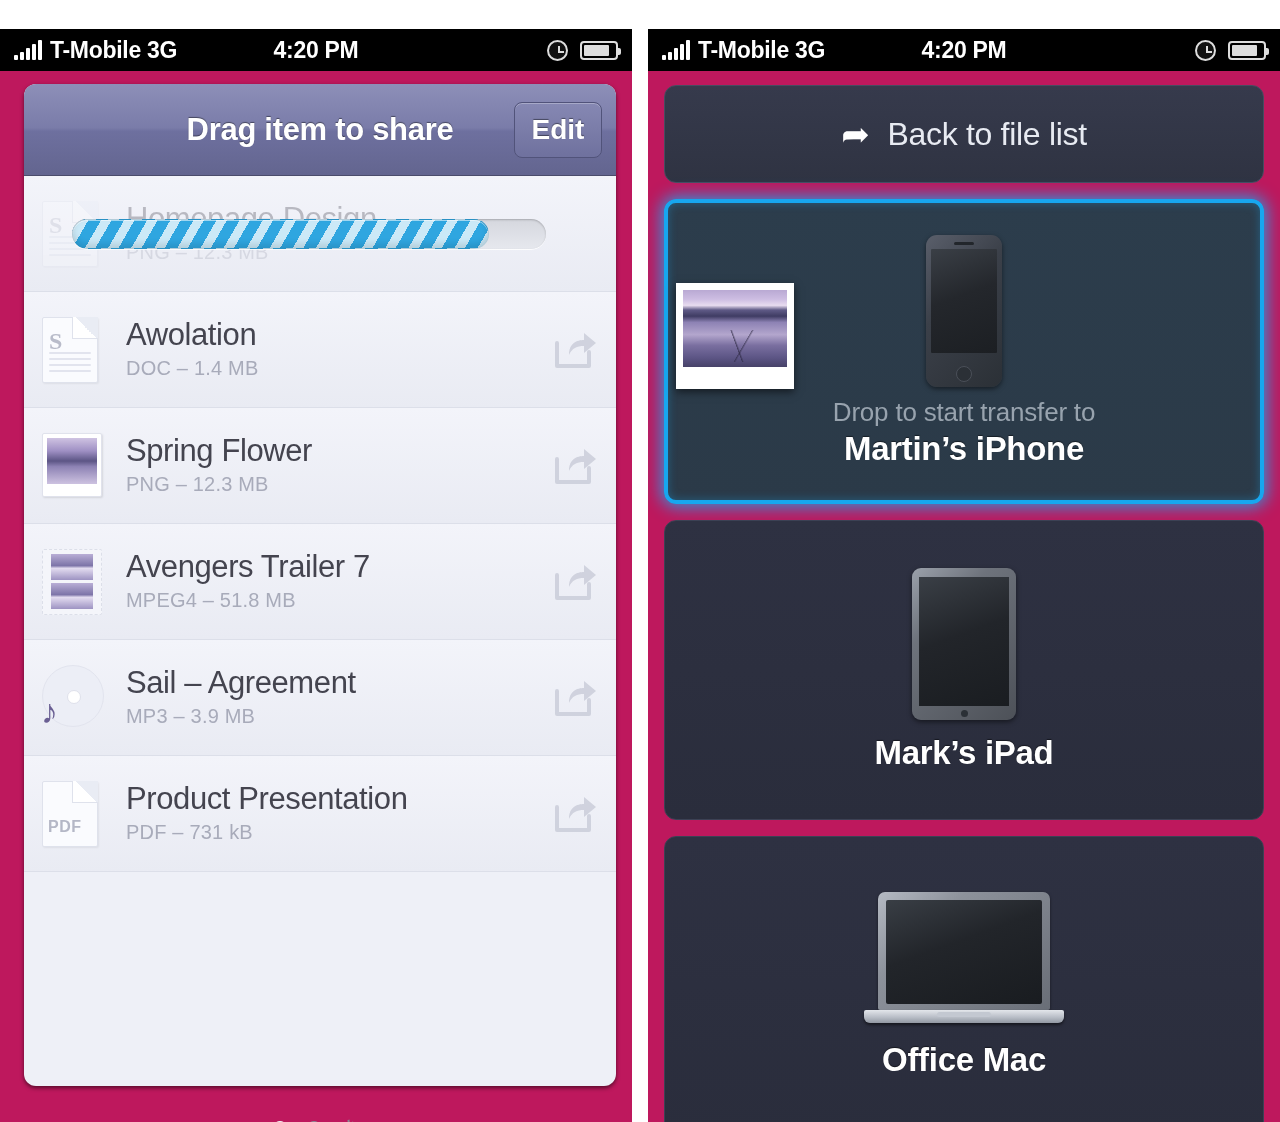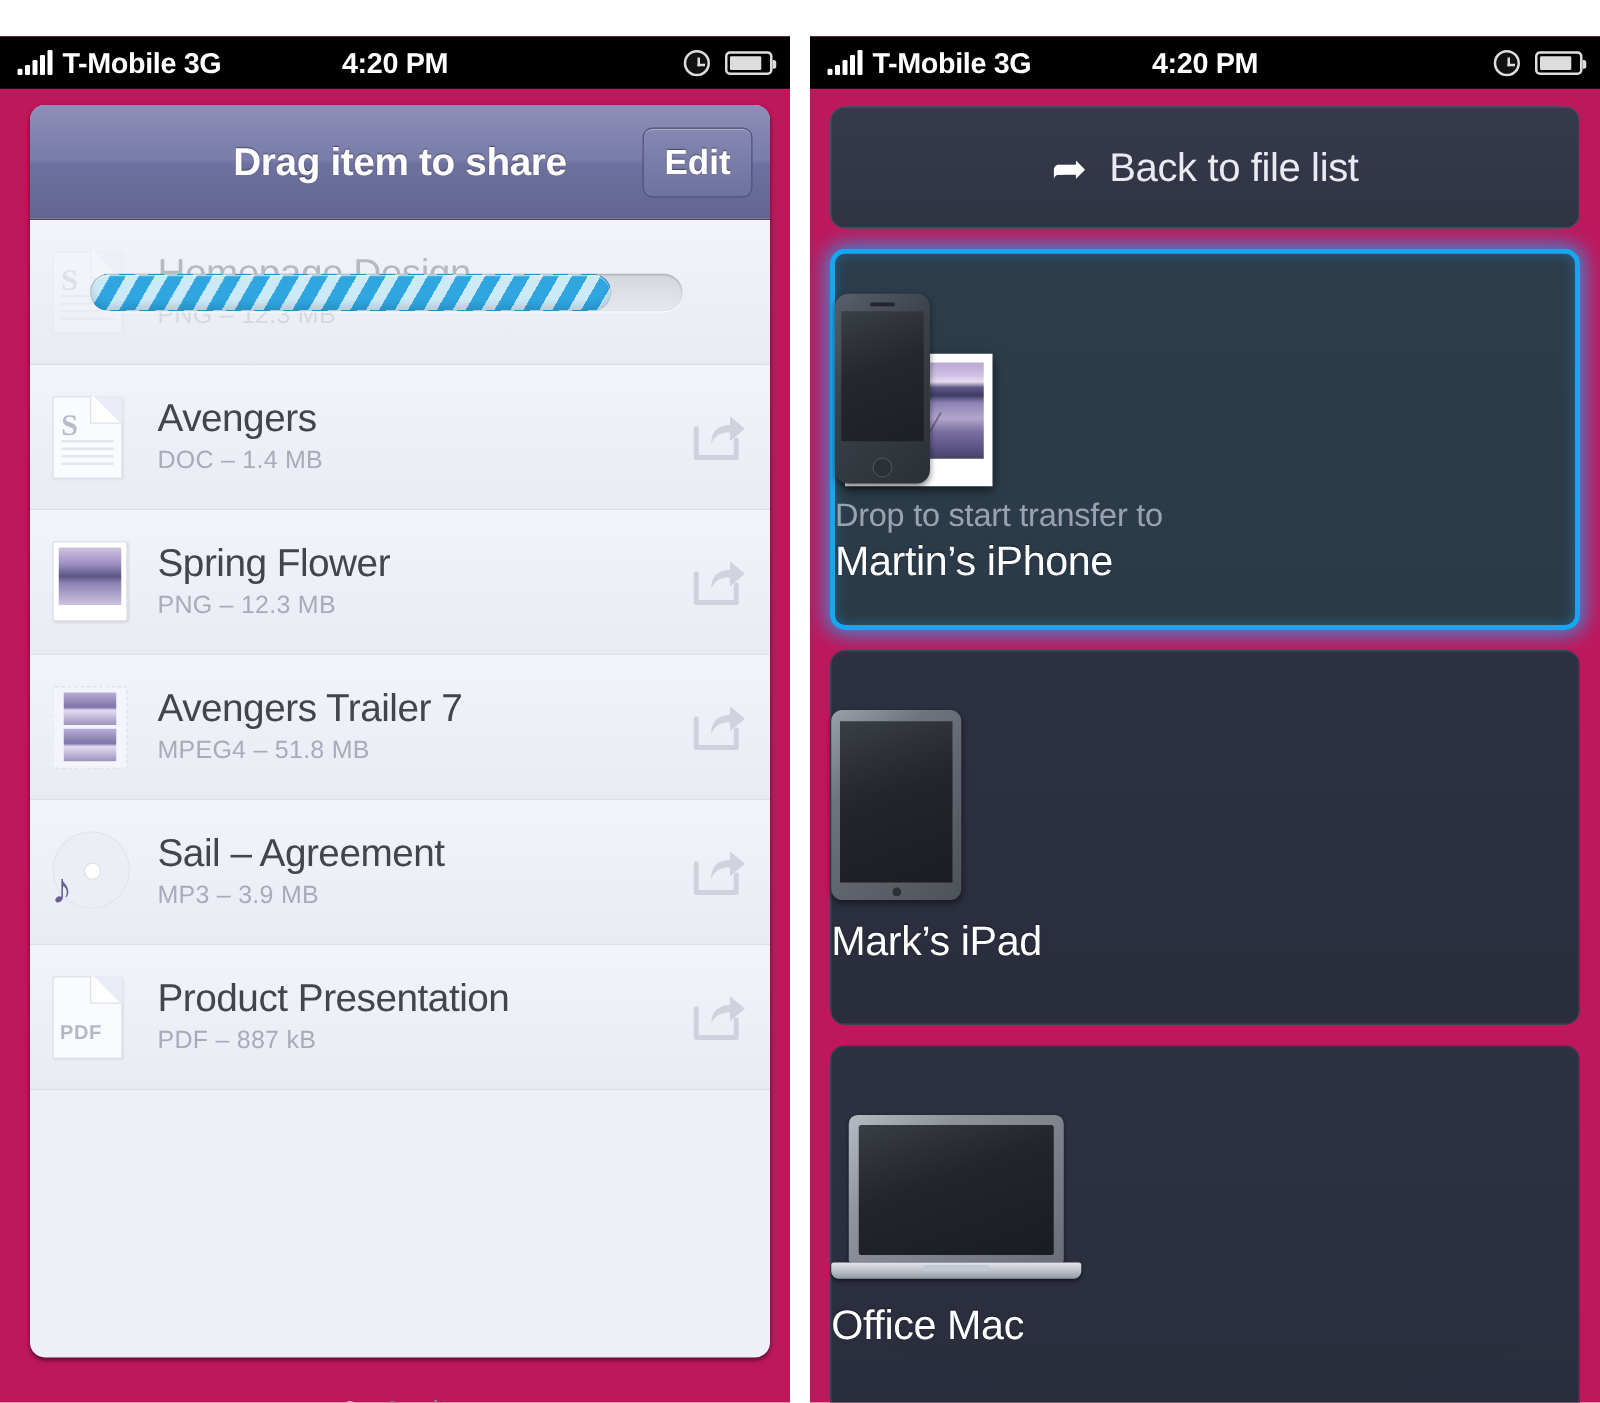--- a/index.html
+++ b/index.html
@@ -191,29 +191,29 @@
     display:flex; align-items:center; justify-content:center; gap:18px;
     color:#e8ebf2; font-size:32px; letter-spacing:-0.3px;
   }
   .back-btn .arrow{ font-size:34px; color:#fff; }
 
   .dev-card{
     position:relative; flex:1 1 0;
     border-radius:12px;
     background:linear-gradient(to bottom,#2e3142 0%,#2a2d3c 100%);
     border:1px solid #3c4154;
-    display:flex; flex-direction:column; align-items:flex-start; justify-content:center;
+    display:flex; flex-direction:column; align-items:center; justify-content:center;
   }
   .dev-card.selected{
     background:linear-gradient(to bottom,#2c3d4c 0%,#2b3a48 100%);
     border:4px solid #17a7ef;
     box-shadow:0 0 16px 3px rgba(23,167,239,.85), inset 0 0 10px rgba(23,167,239,.35);
   }
   .dev-label{
-    color:#fff; font-size:33px; font-weight:normal; letter-spacing:-0.3px;
+    color:#fff; font-size:33px; font-weight:bold; letter-spacing:-0.3px;
     text-shadow:0 -1px 1px rgba(0,0,0,.5);
   }
   .dev-hint{
     color:#98a3ae; font-size:26px; margin-bottom:2px; letter-spacing:-0.2px;
   }
 
   
   .iphone-art{
     width:76px;height:152px;border-radius:11px;
     background:linear-gradient(135deg,#5a5f6b 0%,#3b4049 40%,#2b3036 100%);
@@ -351,21 +351,21 @@
                 <div class="big">S</div>
                 <div class="lines">
                     <i></i>
                     <i></i>
                     <i></i>
                     <i></i>
                   </div>
               </div>
             </div>
             <div class="meta">
-              <div class="fname">Avengers</div>
+              <div class="fname">Awolation</div>
               <div class="fsub">DOC – 1.4 MB</div>
             </div>
             <div class="share-ic">
               <svg viewBox="0 0 46 40" width="46" height="40">
                   <path d="M5 13 L5 36 L37 36 L37 22" fill="none" stroke="#c6c9d6" stroke-width="4" stroke-linecap="round" stroke-linejoin="round"></path>
                   <path d="M17 25 C17 13 25 10 32 10 L32 3 L44 13 L32 23 L32 16 C25 16 20 18 17 25 Z" fill="#c6c9d6"></path>
                 </svg>
             </div>
           </div>
 
@@ -426,21 +426,21 @@
 
           <div class="row">
             <div class="thumb">
               <div class="ic-doc pdf">
                 <div class="fold"></div>
                 <div class="big">PDF</div>
               </div>
             </div>
             <div class="meta">
               <div class="fname">Product Presentation</div>
-              <div class="fsub">PDF – 887 kB</div>
+              <div class="fsub">PDF – 731 kB</div>
             </div>
             <div class="share-ic">
               <svg viewBox="0 0 46 40" width="46" height="40">
                   <path d="M5 13 L5 36 L37 36 L37 22" fill="none" stroke="#c6c9d6" stroke-width="4" stroke-linecap="round" stroke-linejoin="round"></path>
                   <path d="M17 25 C17 13 25 10 32 10 L32 3 L44 13 L32 23 L32 16 C25 16 20 18 17 25 Z" fill="#c6c9d6"></path>
                 </svg>
             </div>
           </div>
 
         </div>

